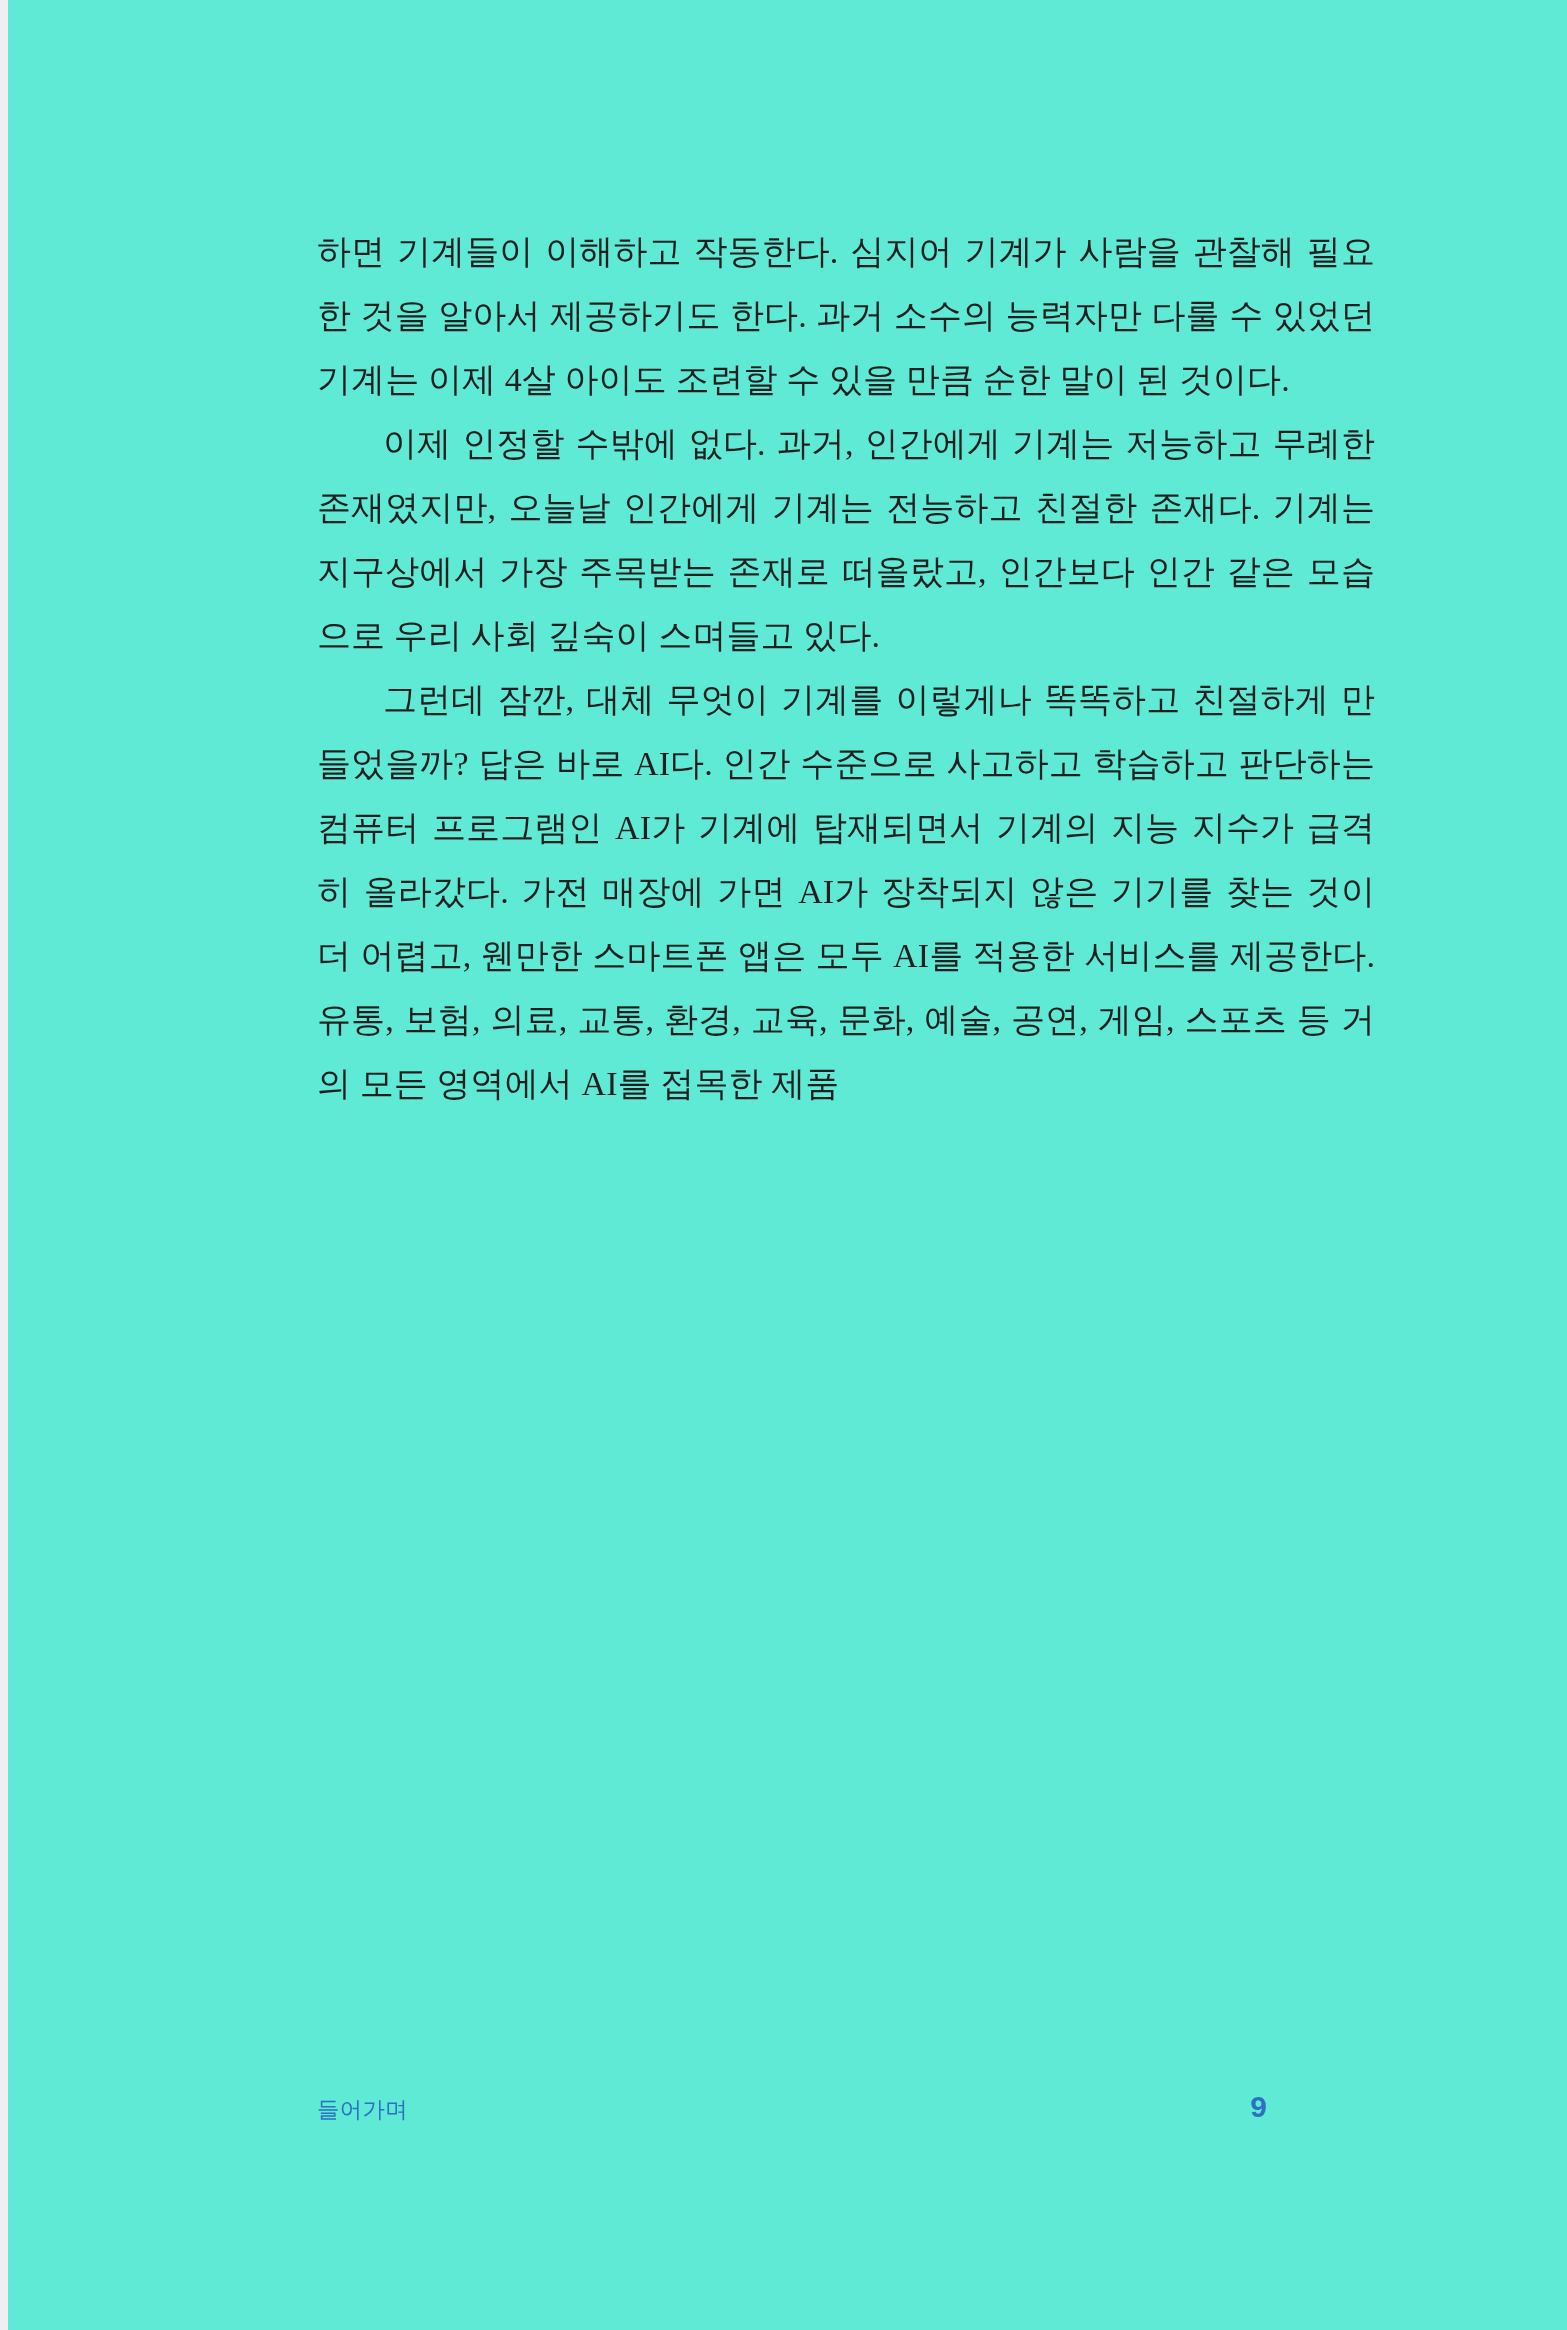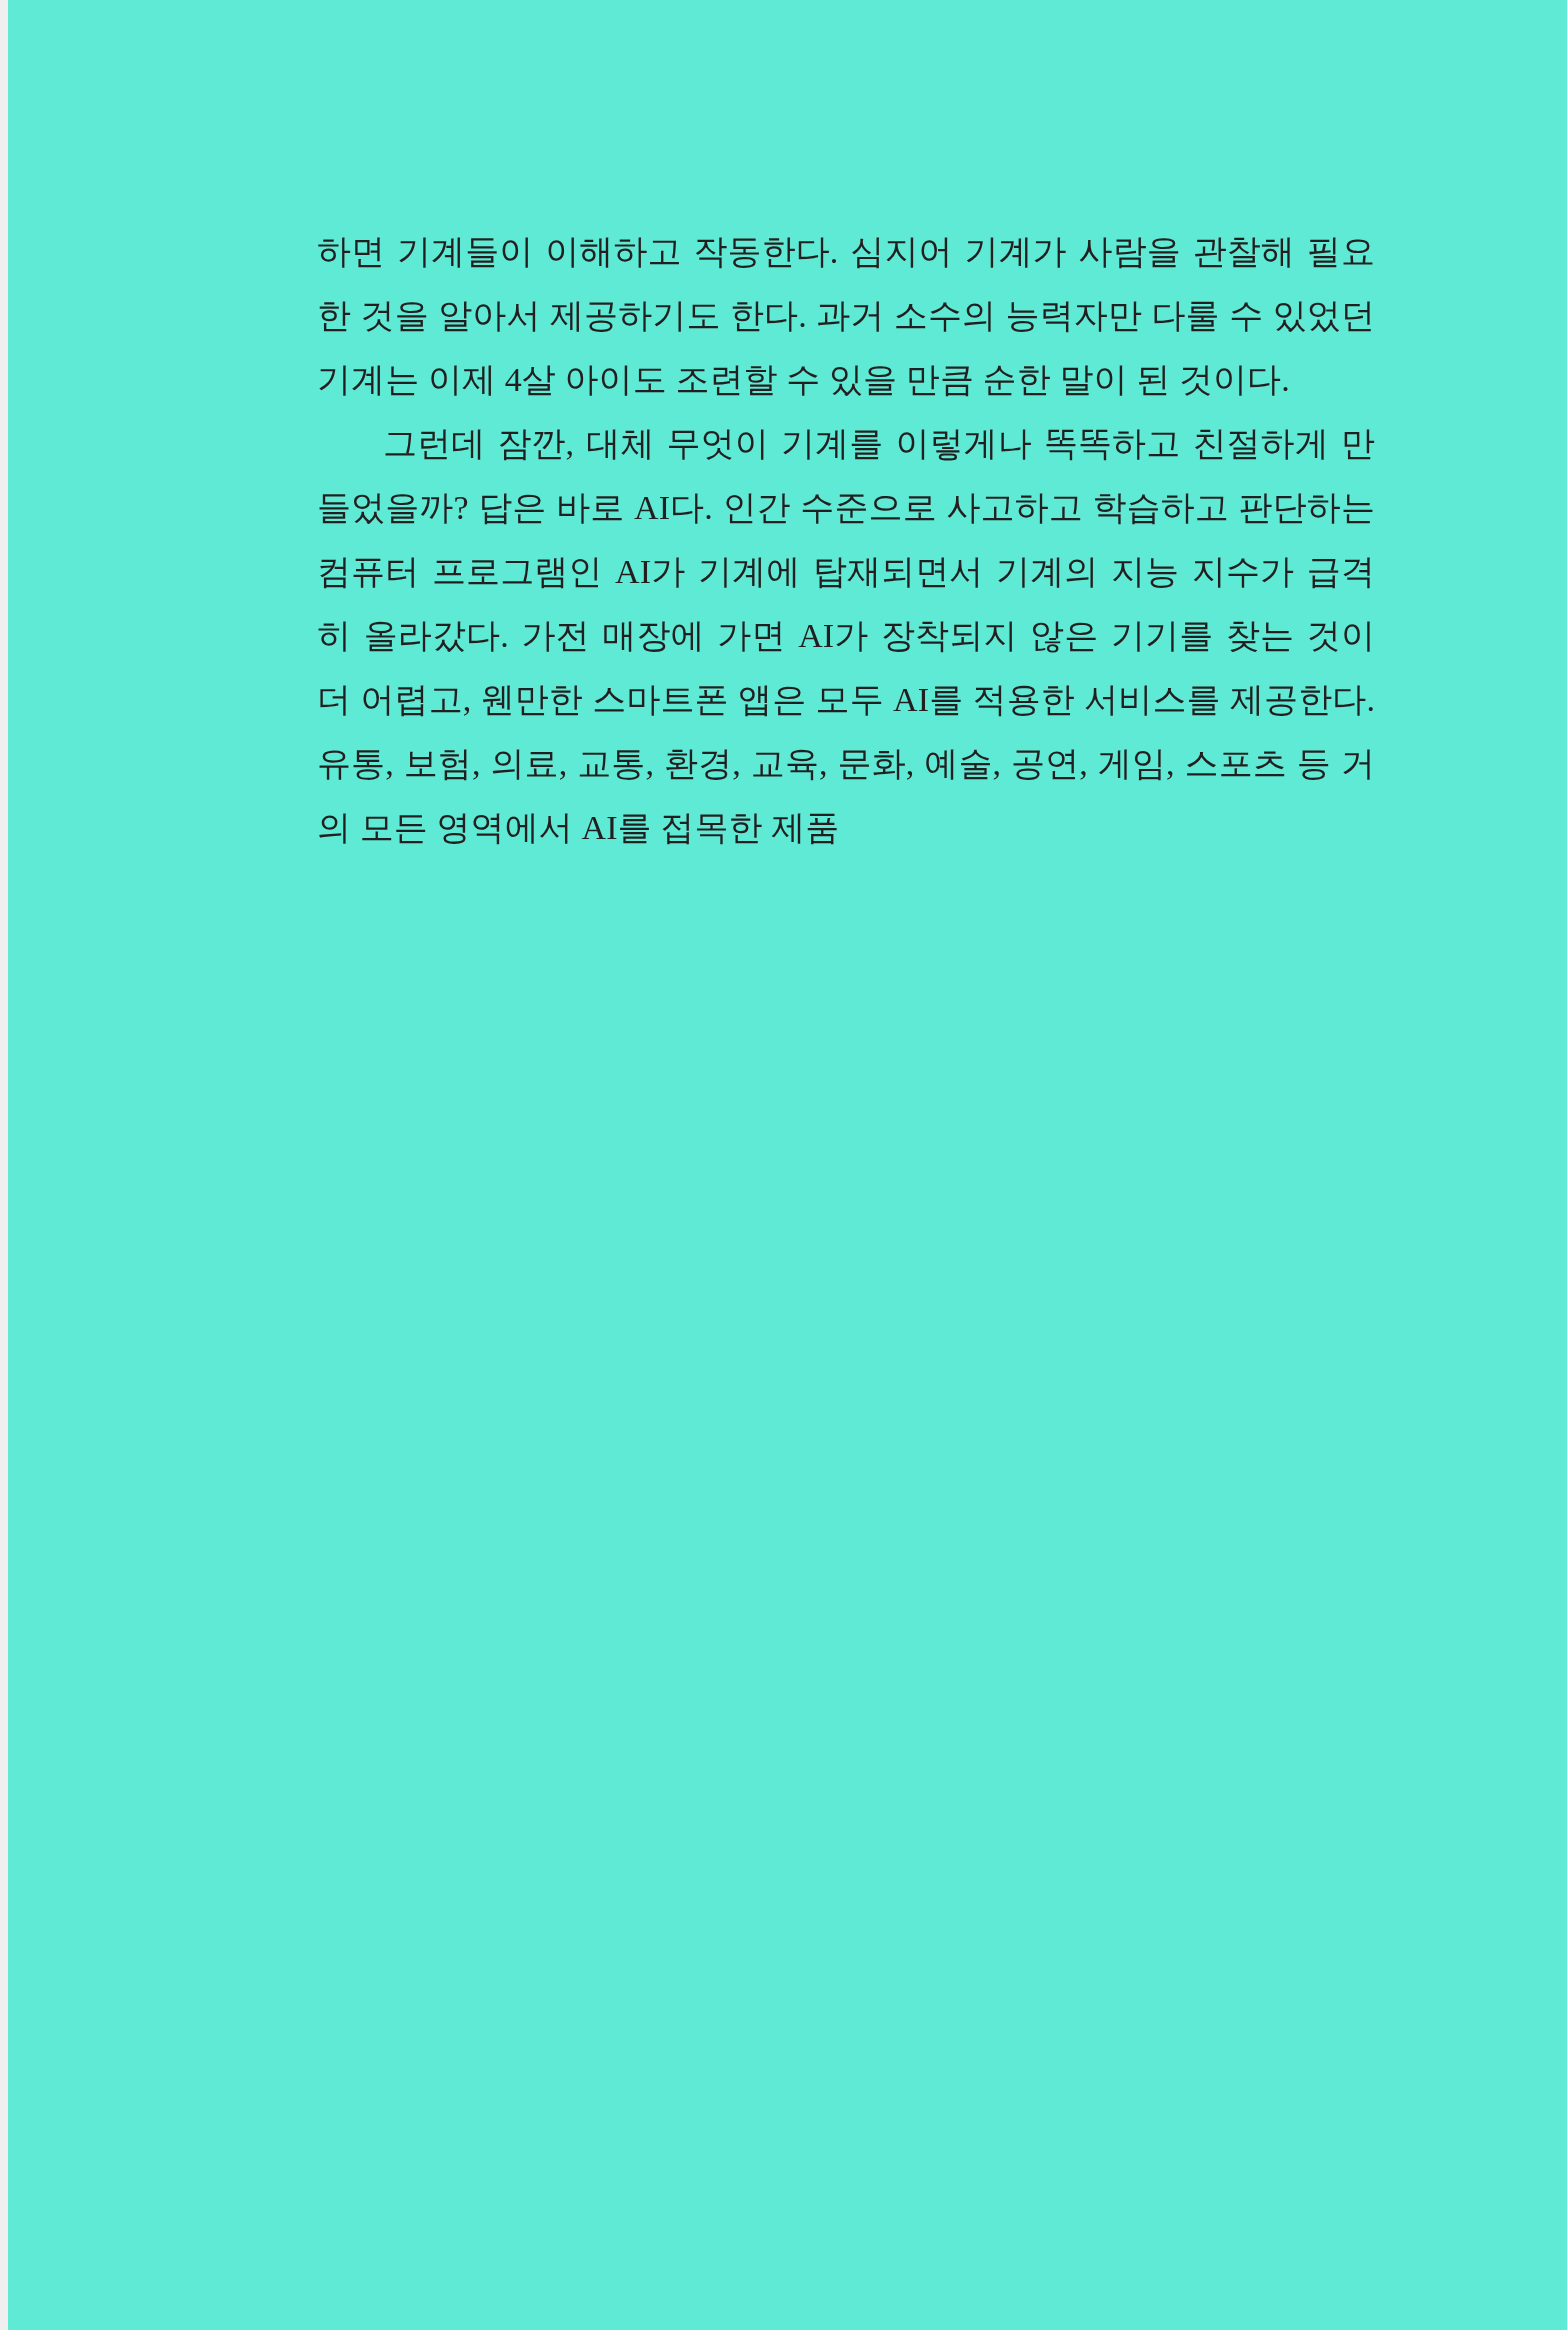--- a/index.html
+++ b/index.html
@@ -61,18 +61,23 @@
     font-family: "Liberation Sans", sans-serif;
   }
 </style>
 </head>
 <body>
 
 <div class="page">
 
   <div class="text-column">
     <p class="para">하면 기계들이 이해하고 작동한다. 심지어 기계가 사람을 관찰해 필요한 것을 알아서 제공하기도 한다. 과거 소수의 능력자만 다룰 수 있었던 기계는 이제 4살 아이도 조련할 수 있을 만큼 순한 말이 된 것이다.</p>
+    <p class="para indent">이제 인정할 수밖에 없다. 과거, 인간에게 기계는 저능하고 무례한 존재였지만, 오늘날 인간에게 기계는 전능하고 친절한 존재다. 기계는 지구상에서 가장 주목받는 존재로 떠올랐고, 인간보다 인간 같은 모습으로 우리 사회 깊숙이 스며들고 있다.</p>
     <p class="para indent">그런데 잠깐, 대체 무엇이 기계를 이렇게나 똑똑하고 친절하게 만들었을까? 답은 바로 AI다. 인간 수준으로 사고하고 학습하고 판단하는 컴퓨터 프로그램인 AI가 기계에 탑재되면서 기계의 지능 지수가 급격히 올라갔다. 가전 매장에 가면 AI가 장착되지 않은 기기를 찾는 것이 더 어렵고, 웬만한 스마트폰 앱은 모두 AI를 적용한 서비스를 제공한다. 유통, 보험, 의료, 교통, 환경, 교육, 문화, 예술, 공연, 게임, 스포츠 등 거의 모든 영역에서 AI를 접목한 제품</p>
   </div>
 
+  <div class="footer">
+    <span class="footer-label">들어가며</span>
+    <span class="footer-page">9</span>
+  </div>
 
 </div>
 
 
 </body></html>

